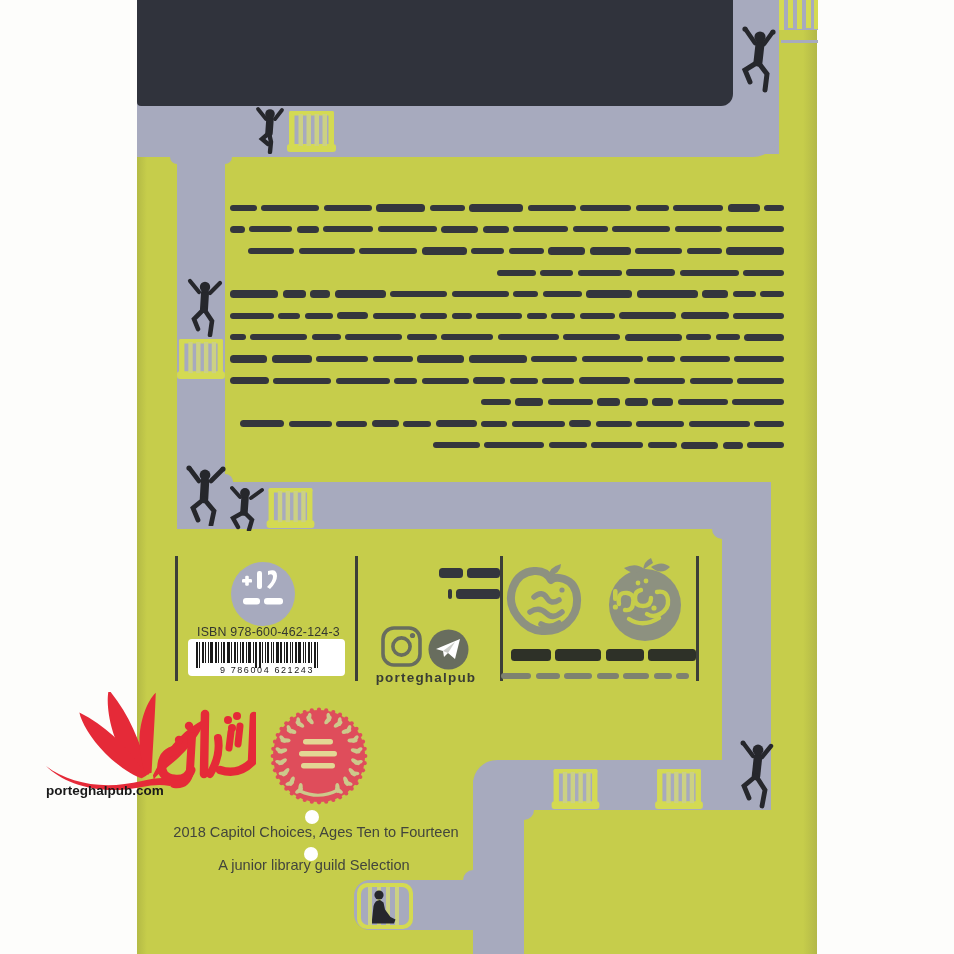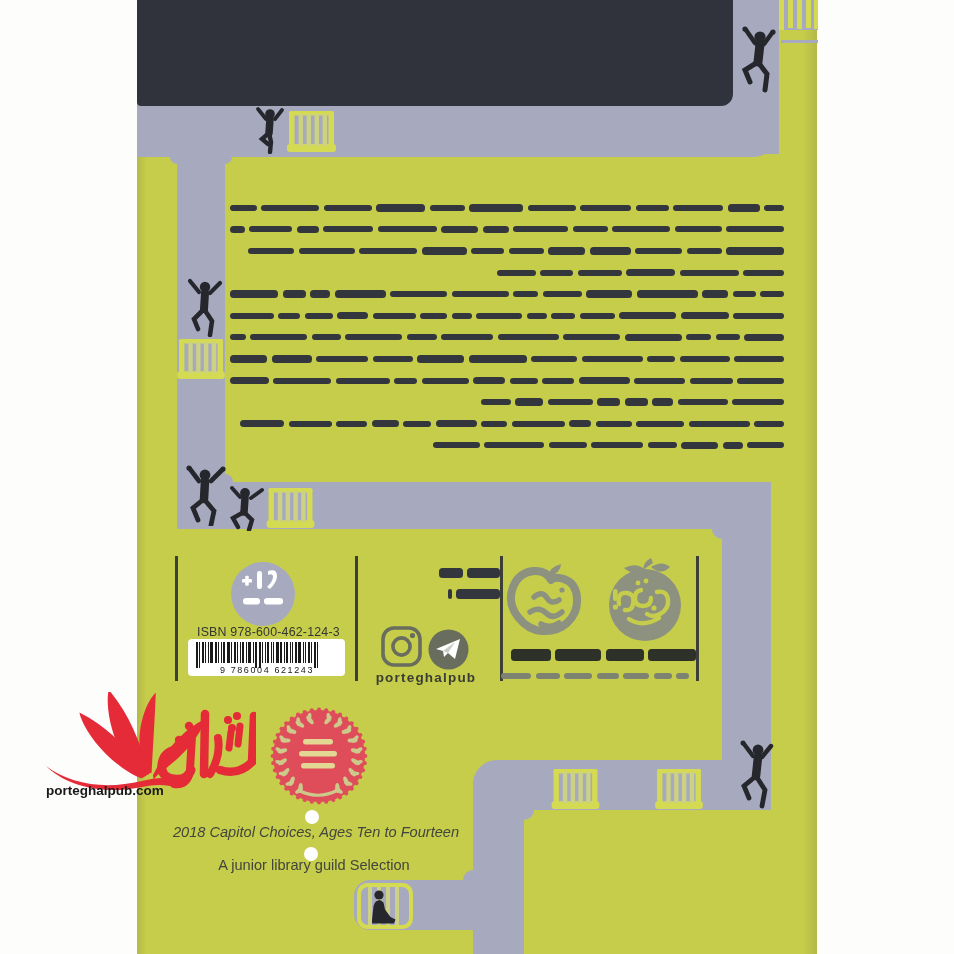--- a/index.html
+++ b/index.html
@@ -446,21 +446,21 @@
 <svg class="abs" style="left:303px;top:808px;" width="18" height="18" viewBox="0 0 18 18">
     <circle cx="9" cy="9" r="7" fill="#fff"></circle>
   </svg>
 
 <svg class="abs" style="left:302px;top:845px;" width="18" height="18" viewBox="0 0 18 18">
     <circle cx="9" cy="9" r="7" fill="#fff"></circle>
   </svg>
 
 <svg class="abs" style="left:306px;top:808px;width:0;height:0;"></svg>
 
-<div class="abs" style="left:135px;top:824px;width:362px;text-align:center;font-size:14.6px;color:#42453c;font-style:italic;">2018 Capitol Choices, Ages Ten to Fourteen</div>
+<div class="abs" style="left:135px;top:824px;width:362px;text-align:center;font-size:14.6px;color:#42453c;">2018 Capitol Choices, Ages Ten to Fourteen</div>
 
 <div class="abs" style="left:135px;top:857px;width:358px;text-align:center;font-size:14.6px;color:#42453c;">A junior library guild Selection</div>
 
 <svg class="abs" style="left:42px;top:692px;" width="214" height="104" viewBox="0 0 214 104">
 <g fill="#e52a38" transform="rotate(16 106 86)">
 
 <path d="M106 82 C 94 62 74 32 44 12 C 44 18 48 34 60 52 C 70 67 86 80 100 86 Z"></path>
 <path d="M104 84 C 86 68 56 48 22 42 C 26 50 40 64 58 74 C 74 83 92 88 100 88 Z"></path>
 <path d="M108 80 C 102 54 96 26 90 2 C 84 12 82 34 88 54 C 92 68 100 78 102 84 Z"></path>
 <path d="M110 82 C 114 58 126 30 144 14 C 146 24 138 46 126 64 C 120 73 114 80 112 86 Z"></path>

